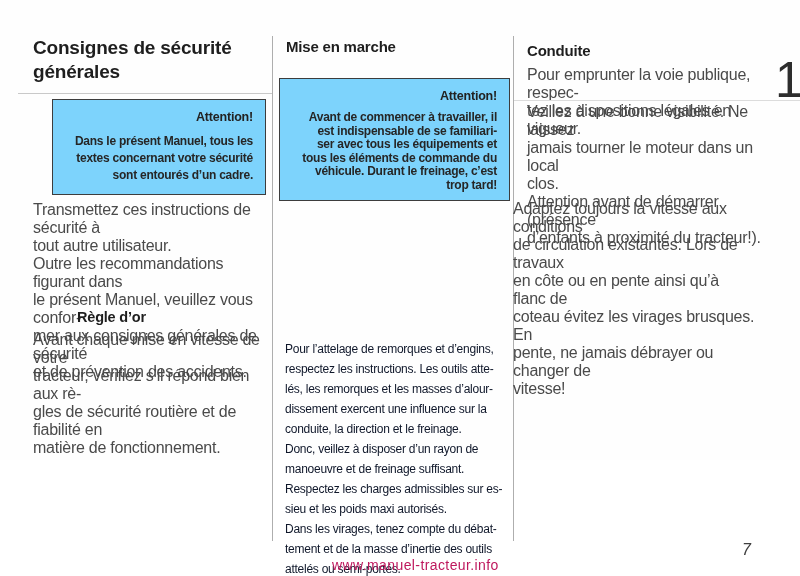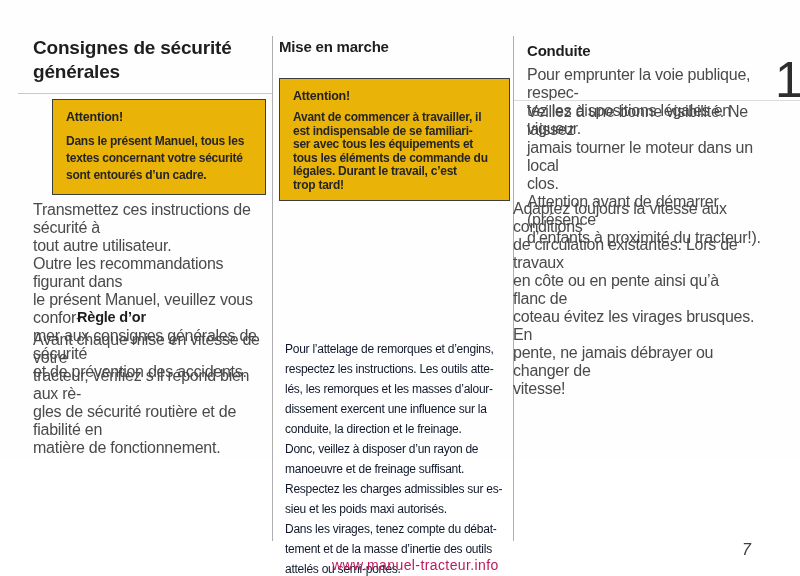--- a/index.html
+++ b/index.html
@@ -39,21 +39,22 @@
     color: #4a4a4a; letter-spacing: -0.25px;
   }
   .body-tight {
     font-size: 12px; line-height: 20px;
     color: #0f172a; letter-spacing: -0.25px;
   }
 
   
   .attn-box {
     border: 1.5px solid #3d3d3d;
-    background: #eab308;
+    background: #7dd3fc;
+    text-align: right;
   }
   .attn-box-1 { padding: 10px 12px 10px 13px; }
   .attn-box-2 { padding: 10px 12px 8px 13px; }
   .attn-title {
     font-size: 12.5px; font-weight: bold; color: #222222;
     letter-spacing: -0.2px;
   }
   .attn-body-1 {
     margin-top: 9px;
     font-size: 12px; line-height: 17px; font-weight: bold;
@@ -108,29 +109,29 @@
 
   <div class="abs h-sub" style="left:33px; top:308px; width:200px;">Règle d’or</div>
 
   <div class="abs body-text pre" style="left:33px; top:331px; width:242px;">Avant chaque mise en vitesse de votre
 tracteur, vérifiez s’il répond bien aux rè-
 gles de sécurité routière et de fiabilité en
 matière de fonctionnement.</div>
 
   <div class="abs vrule" style="left:272px; top:36px; height:505px;"></div>
 
-  <div class="abs h-col" style="left:279px; top:38px; width:220px;">Mise en marche</div>
+  <div class="abs h-col" style="left:286px; top:38px; width:220px;">Mise en marche</div>
 
   <div class="abs attn-box attn-box-2" style="left:279px; top:78px; width:231px;">
     <div class="attn-title">Attention!</div>
     <div class="attn-body-2 pre">Avant de commencer à travailler, il
 est indispensable de se familiari-
 ser avec tous les équipements et
 tous les éléments de commande du
-légales. Durant le travail, c’est
+véhicule. Durant le freinage, c’est
 trop tard!</div>
   </div>
 
 
 
   <div class="abs body-tight pre" style="left:285px; top:339px; width:230px;">Pour l’attelage de remorques et d’engins,
 respectez les instructions. Les outils atte-
 lés, les remorques et les masses d’alour-
 dissement exercent une influence sur la
 conduite, la direction et le freinage.

